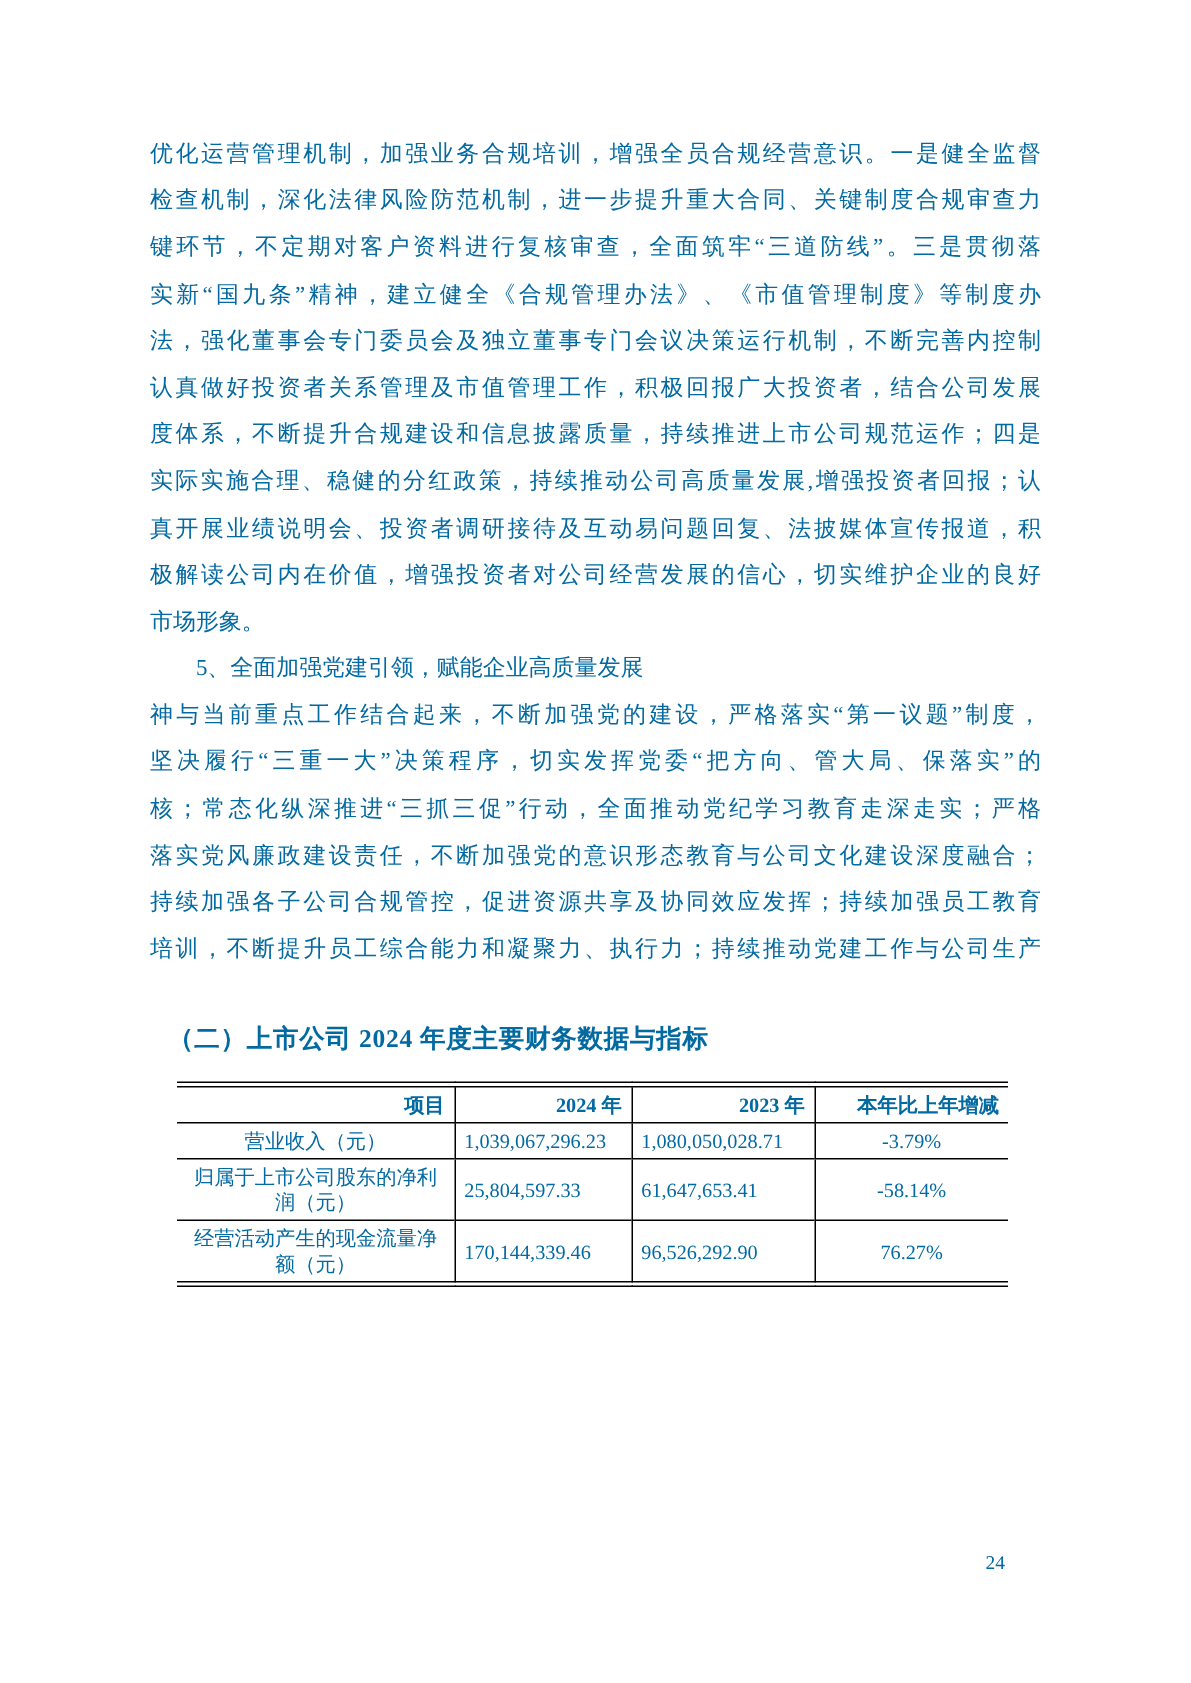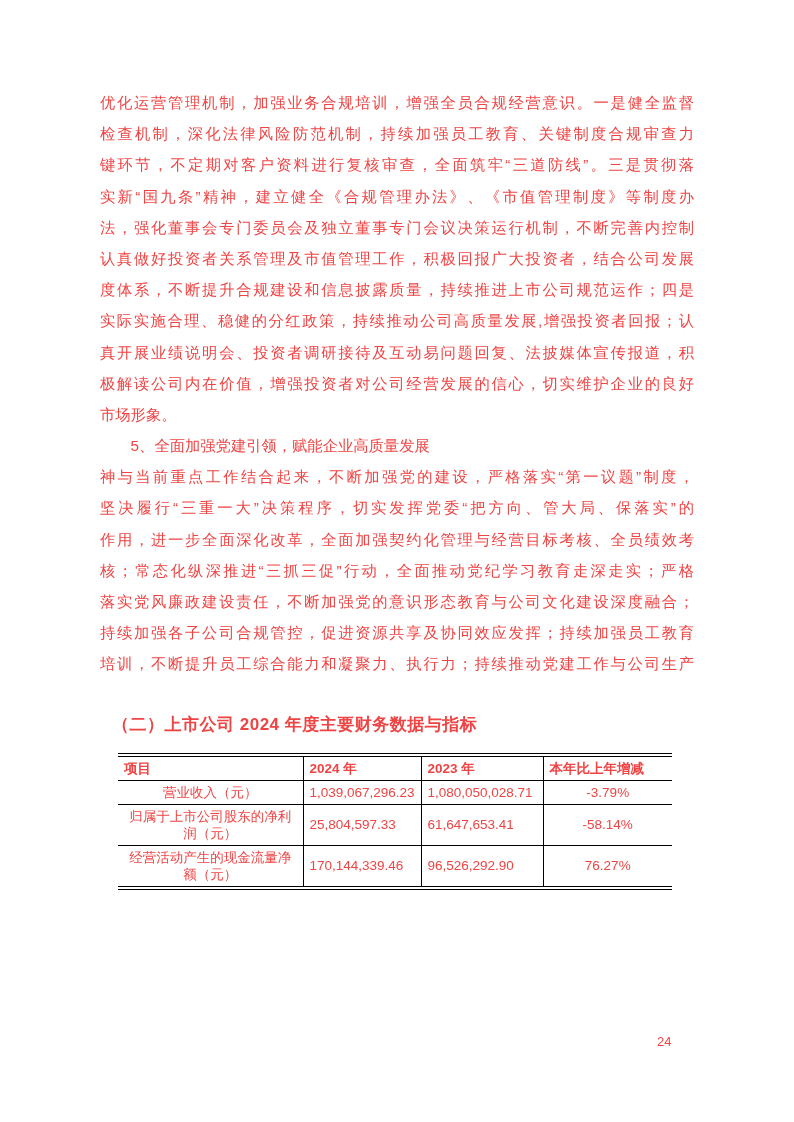--- a/index.html
+++ b/index.html
@@ -1,22 +1,22 @@
 <!DOCTYPE html>
 <html><head>
 <meta charset="utf-8">
 <style>
   html, body { margin: 0; padding: 0; background: #ffffff; }
   .page {
     position: relative;
     width: 794px;
     height: 1122px;
     background: #ffffff;
-    color: #ef4444;
-    font-family: Liberation Sans, sans-serif;
+    color: #0369a1;
+    font-family: Liberation Serif, serif;
     overflow: hidden;
   }
   .content {
     position: absolute;
     left: 100px;
     top: 87px;
     width: 594px;
   }
   .tline {
     font-size: 15.3px;
@@ -48,21 +48,21 @@
     font-size: 13.5px;
   }
   table.fin th, table.fin td {
     line-height: 17px;
     padding: 3px 6px;
     vertical-align: middle;
     overflow: hidden;
   }
   table.fin th {
     font-weight: bold;
-    text-align: left;
+    text-align: right;
     border-bottom: 1px solid #000;
   }
   table.fin td { border-top: 1px solid #000; }
   table.fin th:not(:last-child),
   table.fin td:not(:last-child) { border-right: 1px solid #000; }
   td.item  { text-align: center; white-space: pre-line; }
   td.num   { text-align: left; padding-right: 10px; }
   td.chg   { text-align: center; }
   .pagenum {
     position: absolute;
@@ -73,34 +73,33 @@
   }
 </style>
 </head>
 <body>
 
 <div class="page">
   <div class="content">
 
     <div id="paragraphs">
         <div class="tline">优化运营管理机制，加强业务合规培训，增强全员合规经营意识。一是健全监督</div>
-        <div class="tline">检查机制，深化法律风险防范机制，持续加强员工教育、关键制度合规审查力</div>
+        <div class="tline">检查机制，深化法律风险防范机制，进一步提升重大合同、关键制度合规审查力</div>
         <div class="tline">键环节，不定期对客户资料进行复核审查，全面筑牢“三道防线”。三是贯彻落</div>
         <div class="tline">实新“国九条”精神，建立健全《合规管理办法》、《市值管理制度》等制度办</div>
         <div class="tline">法，强化董事会专门委员会及独立董事专门会议决策运行机制，不断完善内控制</div>
         <div class="tline">认真做好投资者关系管理及市值管理工作，积极回报广大投资者，结合公司发展</div>
         <div class="tline">度体系，不断提升合规建设和信息披露质量，持续推进上市公司规范运作；四是</div>
         <div class="tline">实际实施合理、稳健的分红政策，持续推动公司高质量发展,增强投资者回报；认</div>
         <div class="tline">真开展业绩说明会、投资者调研接待及互动易问题回复、法披媒体宣传报道，积</div>
         <div class="tline">极解读公司内在价值，增强投资者对公司经营发展的信心，切实维护企业的良好</div>
         <div class="tline nojust">市场形象。</div>
         <div class="tline nojust">　　5、全面加强党建引领，赋能企业高质量发展</div>
         <div class="tline">神与当前重点工作结合起来，不断加强党的建设，严格落实“第一议题”制度，</div>
         <div class="tline">坚决履行“三重一大”决策程序，切实发挥党委“把方向、管大局、保落实”的</div>
-        <div class="tline">作用，进一步全面深化改革，全面加强契约化管理与经营目标考核、全员绩效考</div>
         <div class="tline">核；常态化纵深推进“三抓三促”行动，全面推动党纪学习教育走深走实；严格</div>
         <div class="tline">落实党风廉政建设责任，不断加强党的意识形态教育与公司文化建设深度融合；</div>
         <div class="tline">持续加强各子公司合规管控，促进资源共享及协同效应发挥；持续加强员工教育</div>
         <div class="tline">培训，不断提升员工综合能力和凝聚力、执行力；持续推动党建工作与公司生产</div>
       </div>
 
     <div class="heading">（二）上市公司 2024 年度主要财务数据与指标</div>
 
     <table class="fin">
       <colgroup>

